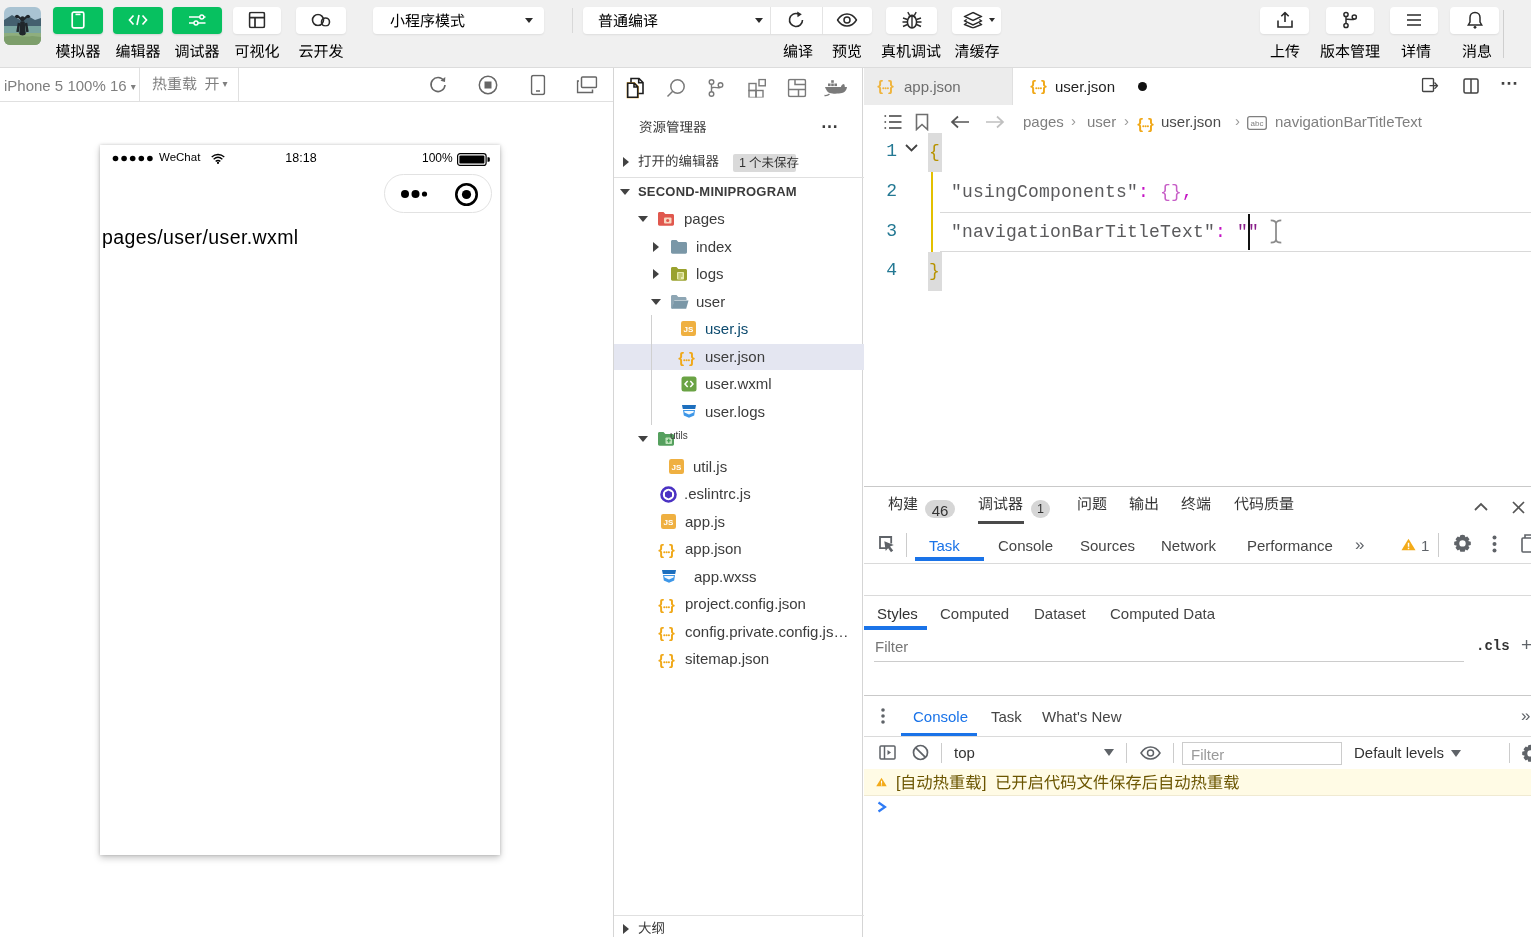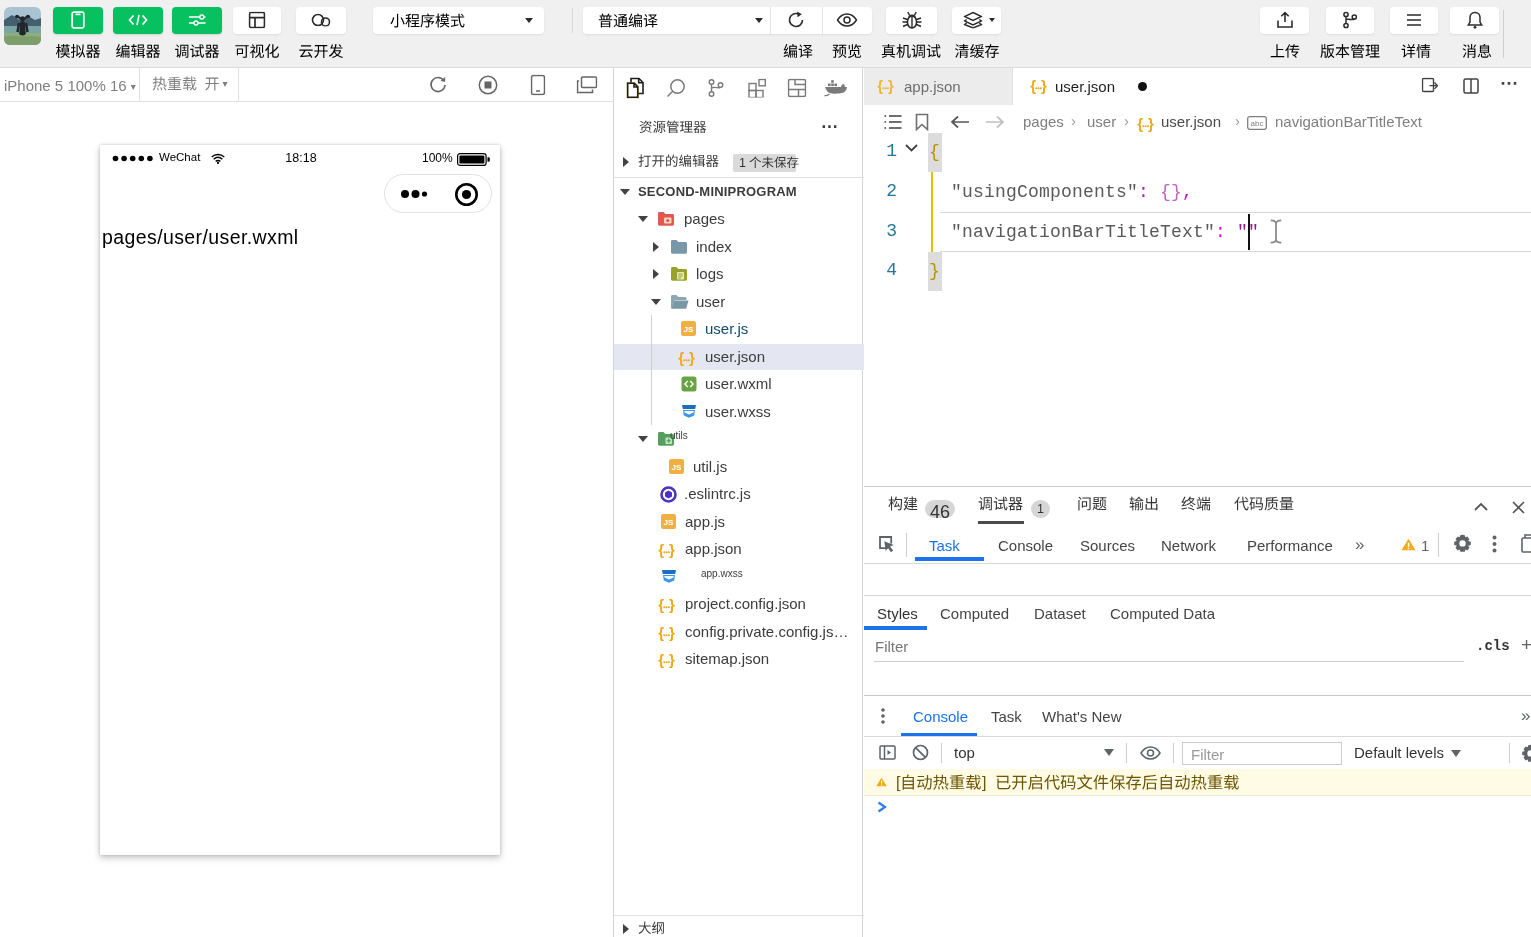--- a/index.html
+++ b/index.html
@@ -486,21 +486,21 @@
       </svg>
     </div>
     <div style="position:absolute;left:91px;top:307px;font-size:15px;color:#3c3c3c;white-space:nowrap">user.wxml</div>
     <div style="position:absolute;left:67px;top:335.5px">
       <svg width="16" height="16" viewBox="0 0 16 16">
         <path d="M1 1 L15 1 L14.2 5 L1.8 5 Z" fill="#1d6fbe"></path>
         <path d="M2 6 L14 6 L13.2 11.5 L8 13.8 L2.8 11.5 Z" fill="#3e97e8"></path>
         <path d="M3.2 7 L12.8 7 L12.5 8.6 L8 10.4 L3.6 8.6 Z" fill="#fff" opacity="0.95"></path>
       </svg>
     </div>
-    <div style="position:absolute;left:91px;top:334.5px;font-size:15px;color:#3c3c3c;white-space:nowrap">user.wxss</div>
+    <div style="position:absolute;left:91px;top:334.5px;font-size:15px;color:#3c3c3c;white-space:nowrap">user.logs</div>
     <div style="position:absolute;left:24px;top:368px;width:0;height:0;border-left:5px solid transparent;border-right:5px solid transparent;border-top:6px solid #424242"></div>
     <div style="position:absolute;left:43px;top:363px">
       <svg width="18" height="16" viewBox="0 0 18 16">
         <path d="M1 2.5 C1 1.7 1.6 1 2.5 1 L6.5 1 L8.3 3 L15.5 3 C16.4 3 17 3.7 17 4.5 L17 13 C17 14 16.4 14.7 15.5 14.7 L2.5 14.7 C1.6 14.7 1 14 1 13 Z" fill="#55a05e"></path>
         <rect x="8.5" y="6.5" width="6.5" height="6.5" rx="0.8" fill="#bfe3bb"></rect>
         <path d="M11.75 7.8 V11.7 M9.8 9.75 H13.7" stroke="#3f9e4d" stroke-width="1.2"></path>
       </svg>
     </div>
     <div style="position:absolute;left:56px;top:362px;font-size:10px;color:#3c3c3c;white-space:nowrap">utils</div>
     <div style="position:absolute;left:55px;top:390.5px">
@@ -534,21 +534,21 @@
       </svg>
     </div>
     <div style="position:absolute;left:71px;top:472px;font-size:15px;color:#3c3c3c;white-space:nowrap">app.json</div>
     <div style="position:absolute;left:47px;top:500.5px">
       <svg width="16" height="16" viewBox="0 0 16 16">
         <path d="M1 1 L15 1 L14.2 5 L1.8 5 Z" fill="#1d6fbe"></path>
         <path d="M2 6 L14 6 L13.2 11.5 L8 13.8 L2.8 11.5 Z" fill="#3e97e8"></path>
         <path d="M3.2 7 L12.8 7 L12.5 8.6 L8 10.4 L3.6 8.6 Z" fill="#fff" opacity="0.95"></path>
       </svg>
     </div>
-    <div style="position:absolute;left:87px;top:499.5px;font-size:10px;color:#3c3c3c;white-space:nowrap">app.wxss</div>
+    <div style="position:absolute;left:80px;top:499.5px;font-size:15px;color:#3c3c3c;white-space:nowrap">app.wxss</div>
     <div style="position:absolute;left:43px;top:528px">
       <svg width="19" height="17" viewBox="0 0 19 17">
         <text x="4.2" y="13.5" font-family="Liberation Sans" font-size="15" font-weight="bold" fill="#f0a818" text-anchor="middle">{</text>
         <text x="14.8" y="13.5" font-family="Liberation Sans" font-size="15" font-weight="bold" fill="#f0a818" text-anchor="middle">}</text>
         <circle cx="7.3" cy="11.2" r="1.05" fill="#f0a818"></circle>
         <circle cx="9.6" cy="11.2" r="1.05" fill="#f0a818"></circle>
         <circle cx="11.9" cy="11.2" r="1.05" fill="#f0a818"></circle>
       </svg>
     </div>
     <div style="position:absolute;left:71px;top:527px;font-size:15px;color:#3c3c3c;white-space:nowrap">project.config.json</div>
@@ -691,21 +691,21 @@
 <div style="position:absolute;left:864px;top:486px;width:667px;height:451px;background:#fff;border-top:1px solid #c9c9c9;">
     <div style="position:absolute;left:24px;top:9px">
       <svg style="display:block;" width="30.0" height="15" viewBox="0 0 2000 1000" fill="#333">
         <g transform="translate(0,880)">
           <use href="#c49" x="0"></use>
           <use href="#c50" x="1000"></use>
         </g>
       </svg>
     </div>
     <div style="position:absolute;left:61px;top:13px;width:30px;height:18px;background:#d6d6d6;border-radius:9px;">
-      <div style="position:absolute;left:15px;top:2px;transform:translateX(-50%);font-size:18px;color:#333;white-space:nowrap;">46</div>
+      <div style="position:absolute;left:15px;top:2px;transform:translateX(-50%);font-size:15px;color:#333;white-space:nowrap;">46</div>
     </div>
     <div style="position:absolute;left:114px;top:9px">
       <svg style="display:block;" width="45.0" height="15" viewBox="0 0 3000 1000" fill="#333">
         <g transform="translate(0,880)">
           <use href="#c5" x="0"></use>
           <use href="#c6" x="1000"></use>
           <use href="#c2" x="2000"></use>
         </g>
       </svg>
     </div>

